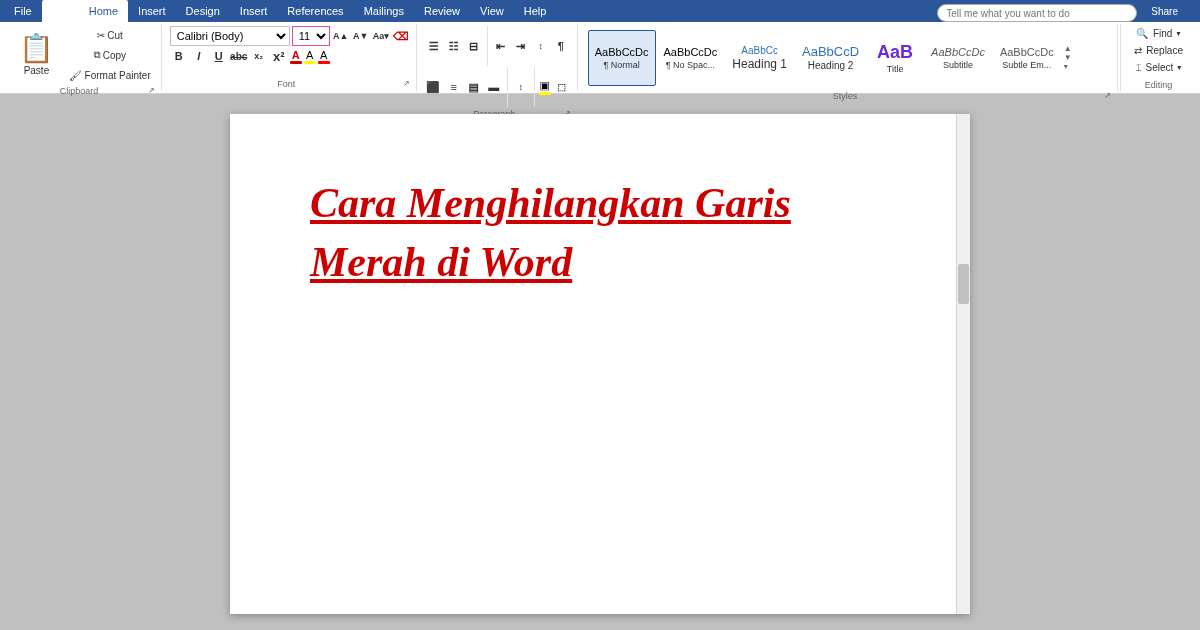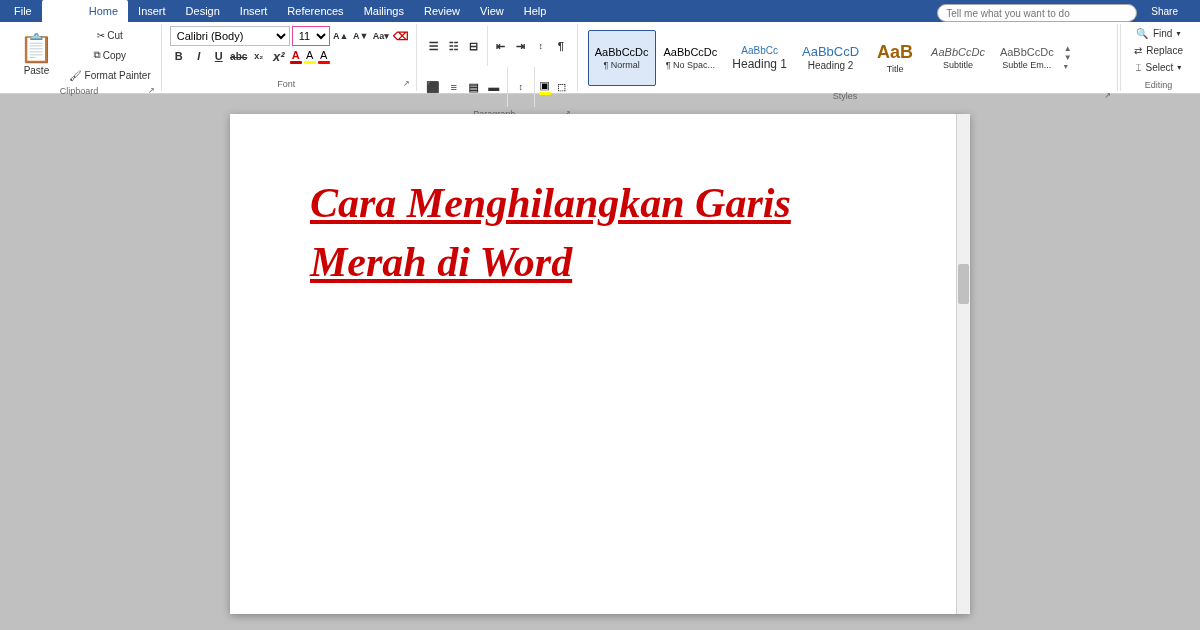--- a/index.html
+++ b/index.html
@@ -380,21 +380,21 @@
           </button>
         </div>
         <div class="group-content-row">
           <button class="font-format-btn" style="font-weight:bold;">B</button>
           <button class="font-format-btn" style="font-style:italic;">I</button>
           <button class="font-format-btn" style="text-decoration:underline;">U</button>
           <button class="font-format-btn">
             <span style="text-decoration:line-through;font-size:10px;">abc</span>
           </button>
           <button class="font-format-btn" style="font-size:9px;">x₂</button>
-          <button class="font-format-btn" style="font-size:13px;font-style:italic;">x²</button>
+          <button class="font-format-btn" style="font-size:13px;">x²</button>
           <div style="display:flex;flex-direction:column;align-items:center;cursor:pointer;">
             <span style="font-weight:bold;font-size:11px;color:#cc0000;">A</span>
             <div class="color-indicator" style="background:#cc0000;"></div>
           </div>
           <div style="display:flex;flex-direction:column;align-items:center;cursor:pointer;">
             <span style="font-size:11px;">A</span>
             <div class="color-indicator" style="background:#ffff00;"></div>
           </div>
           <div style="display:flex;flex-direction:column;align-items:center;cursor:pointer;">
             <span style="font-size:11px;">A</span>
@@ -453,21 +453,21 @@
         </div>
         <div class="style-item style-h1">
           <span class="style-preview" style="font-size:10px;color:#2e74b5;">AaBbCc</span>
           <span style="font-size:12px;color:#333;">Heading 1</span>
         </div>
         <div class="style-item style-h2">
           <span class="style-preview" style="font-size:13px;color:#2e74b5;">AaBbCcD</span>
           <span style="font-size:10px;color:#333;">Heading 2</span>
         </div>
         <div class="style-item style-title">
-          <span class="style-preview" style="font-size:18px;font-weight:bold;color:#a16207;">AaB</span>
+          <span class="style-preview" style="font-size:18px;font-weight:bold;color:#6d28d9;">AaB</span>
           <span style="font-size:9px;color:#333;">Title</span>
         </div>
         <div class="style-item style-subtitle">
           <span class="style-preview" style="font-size:11px;color:#595959;font-style:italic;">AaBbCcDc</span>
           <span style="font-size:9px;color:#333;">Subtitle</span>
         </div>
         <div class="style-item style-subtle">
           <span class="style-preview" style="font-size:11px;color:#595959;">AaBbCcDc</span>
           <span style="font-size:9px;color:#333;">Subtle Em...</span>
         </div>

